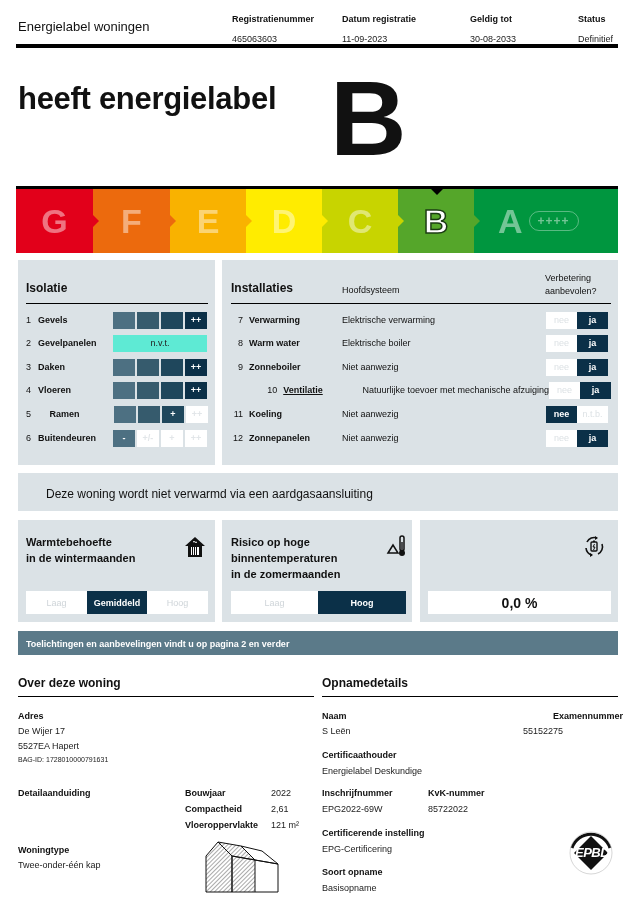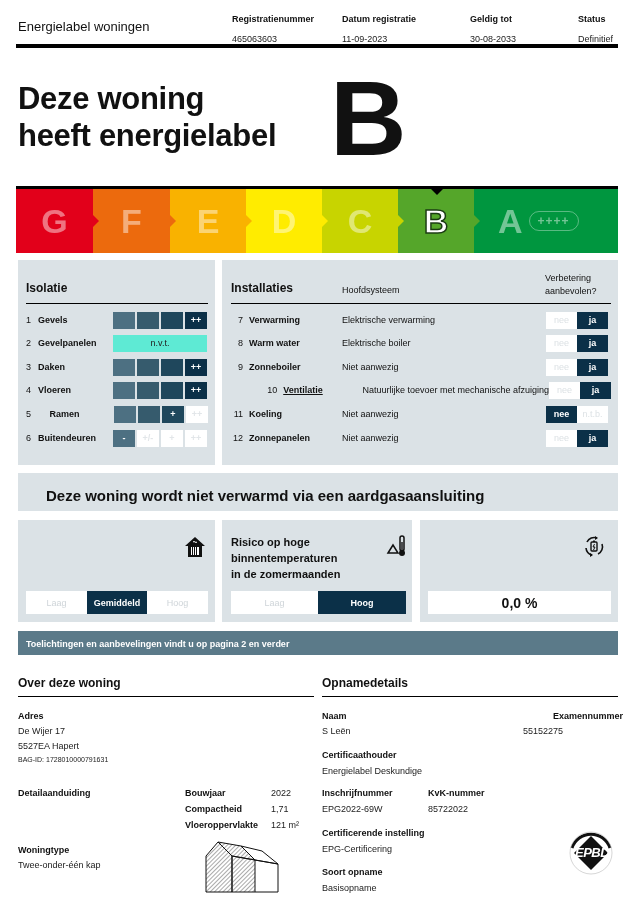--- a/index.html
+++ b/index.html
@@ -71,21 +71,20 @@
   <span class="k">Geldig tot</span>
   <span class="v">30-08-2033</span>
 </div>
 <div class="abs hdr-col" style="left:578px;">
   <span class="k">Status</span>
   <span class="v">Definitief</span>
 </div>
 <div class="abs hdr-rule"></div>
 
 <div class="abs headline">
-  <div>Deze woning</div>
   <div>heeft energielabel</div>
 </div>
 <div class="abs big-letter">B</div>
 
 <div class="abs scale-rule"></div>
 <div class="abs scale">
   <div class="seg" style="width:77px;background:#e2001a;">
     <span class="ltr">G</span>
     <span class="arrow" style="border-left:6px solid #e2001a;"></span>
   </div>
@@ -236,24 +235,28 @@
     <span class="nm" style="width:93px;">Zonnepanelen</span>
     <span style="width:204px;">Niet aanwezig</span>
     <div class="yn">
       <span class="off">nee</span>
       <span class="on">ja</span>
     </div>
   </div>
 </div>
 
 <div class="abs panel" style="left:18px;top:473px;width:600px;height:38px;">
-  <div class="abs" style="left:8px;top:14px;font-size:15px;font-weight:bold;padding-left:20px;">Deze woning wordt niet verwarmd via een aardgasaansluiting</div>
+  <div class="abs" style="left:8px;top:14px;font-size:12px;font-weight:normal;padding-left:20px;">Deze woning wordt niet verwarmd via een aardgasaansluiting</div>
 </div>
 
 <div class="abs panel" style="left:18px;top:520px;width:197px;height:102px;">
+  <div class="abs" style="left:8px;top:14px;font-size:11px;font-weight:bold;line-height:16px;">
+    <div>Warmtebehoefte</div>
+    <div>in de wintermaanden</div>
+  </div>
   <svg class="abs" style="left:166px;top:16px;" width="22" height="22" viewBox="0 0 22 22">
     <path d="M11 1 L21 10 L18 10 L18 21 L4 21 L4 10 L1 10 Z" fill="#111"></path>
     <rect x="7" y="11" width="8" height="8" fill="#fff"></rect>
     <path d="M8.5 11v8M10.5 11v8M12.5 11v8" stroke="#111" stroke-width="1"></path>
     <path d="M9 6 q1 -1 2 0 q1 1 2 0" stroke="#fff" stroke-width="1" fill="none"></path>
   </svg>
   <div class="abs toggle3" style="left:8px;top:71px;">
     <span class="off" style="width:61px;">Laag</span>
     <span class="on" style="width:60px;">Gemiddeld</span>
     <span class="off" style="width:61px;">Hoog</span>
@@ -300,21 +303,21 @@
 <div class="abs rule" style="left:18px;top:696px;width:296px;"></div>
 <div class="abs lbl" style="left:18px;top:711px;">Adres</div>
 <div class="abs val" style="left:18px;top:726px;">De Wijer 17</div>
 <div class="abs val" style="left:18px;top:741px;">5527EA Hapert</div>
 <div class="abs val" style="left:18px;top:756px;font-size:7px;">BAG-ID: 1728010000791631</div>
 
 <div class="abs lbl" style="left:18px;top:788px;">Detailaanduiding</div>
 <div class="abs lbl" style="left:185px;top:788px;">Bouwjaar</div>
 <div class="abs val" style="left:271px;top:788px;">2022</div>
 <div class="abs lbl" style="left:185px;top:804px;">Compactheid</div>
-<div class="abs val" style="left:271px;top:804px;">1,71</div>
+<div class="abs val" style="left:271px;top:804px;">2,61</div>
 <div class="abs lbl" style="left:185px;top:820px;">Vloeroppervlakte</div>
 <div class="abs val" style="left:271px;top:820px;">121 m²</div>
 
 <div class="abs lbl" style="left:18px;top:845px;">Woningtype</div>
 <div class="abs val" style="left:18px;top:860px;">Twee-onder-één kap</div>
 
 <svg class="abs" style="left:204px;top:838px;" width="82" height="56" viewBox="0 0 82 56">
   <defs>
     <pattern id="hatch" width="3" height="3" patternUnits="userSpaceOnUse" patternTransform="rotate(45)">
       <line x1="0" y1="0" x2="0" y2="3" stroke="#555" stroke-width="1"></line>

